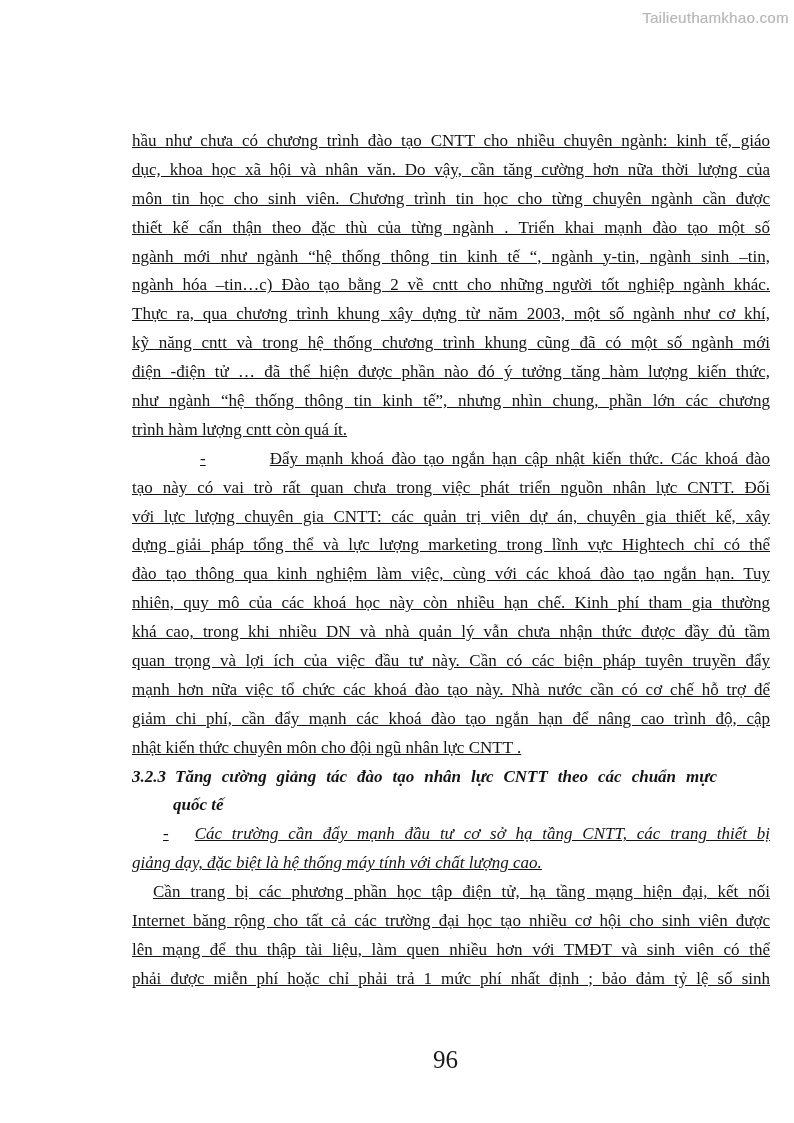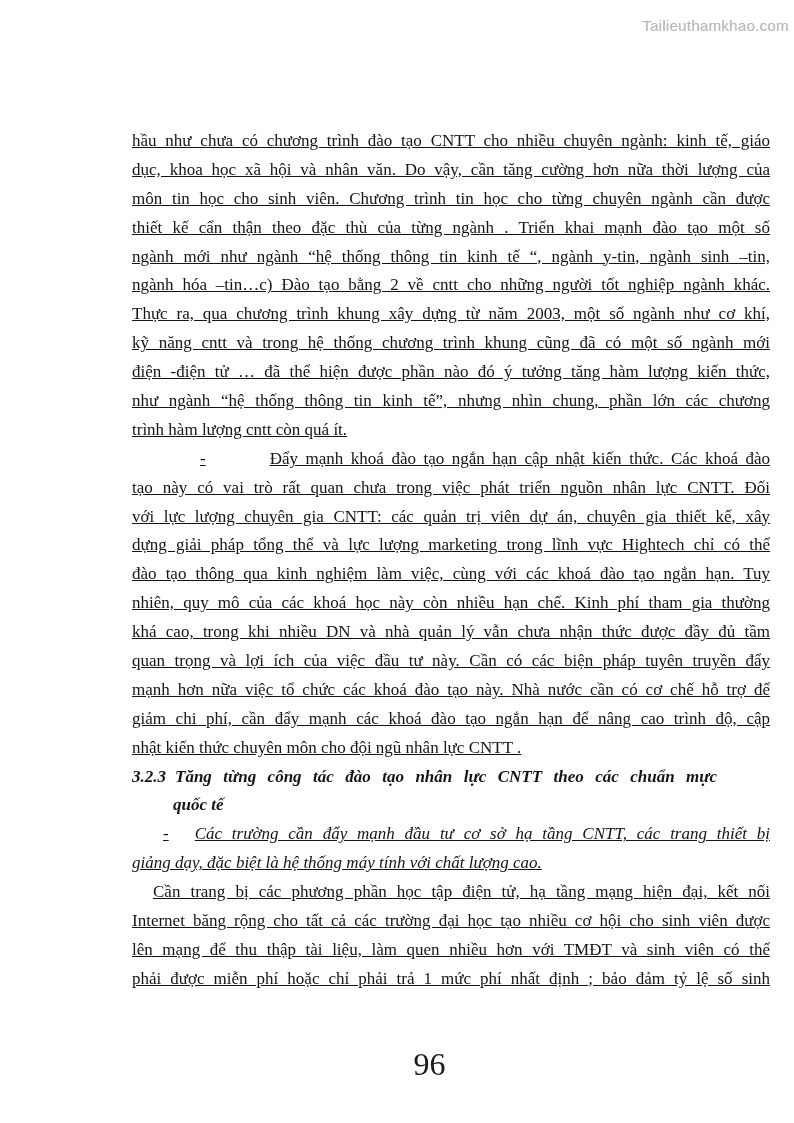--- a/index.html
+++ b/index.html
@@ -5,21 +5,21 @@
   html,body { margin:0; padding:0; background:#ffffff; }
   .page {
     position:relative;
     width:794px; height:1123px;
     background:#ffffff;
     overflow:hidden;
     font-family:"Liberation Serif","DejaVu Serif",serif;
     color:#141414;
   }
   .watermark {
-    position:absolute; top:17px; right:5px;
+    position:absolute; top:9px; right:5px;
     font-family:"Liberation Sans","DejaVu Sans",sans-serif;
     font-size:15px; letter-spacing:0.3px;
     color:#b7b7b7;
     text-shadow:1px 1px 0 #ffffff, -0.5px -0.5px 0 #d9d9d9;
   }
   .content {
     position:absolute; left:132px; top:127px; width:638px;
     font-size:17px;
   }
   .line {
@@ -39,22 +39,22 @@
   .heading { font-weight:bold; font-style:italic; margin:0; font-size:17px; }
   .head-line1 { display:flex; width:585px; height:28.9px; line-height:28.9px; overflow:hidden; }
   .head-num { flex:0 0 auto; }
   .head-text { flex:1 1 auto; margin-left:9px; text-align:justify; text-align-last:justify; }
   .head-line2 { padding-left:41px; height:28.9px; line-height:28.9px; text-align:left; text-align-last:left; }
   
   .ital { font-style:italic; }
   
   .findent { text-indent:21px; }
   .page-number {
-    position:absolute; top:1046px; left:132px; width:595px;
-    text-align:center; font-size:32px; color:#1a1a1a;
+    position:absolute; top:1046px; left:148px; width:595px;
+    text-align:center; font-size:25px; color:#1a1a1a;
   }
 </style>
 </head>
 <body>
 
 <div class="page">
 
   <div class="watermark">Tailieuthamkhao.com</div>
 
   <main class="content">
@@ -86,21 +86,21 @@
       <div class="line">khá cao, trong khi nhiều DN và nhà quản lý vẫn chưa nhận thức được đầy đủ tầm</div>
       <div class="line">quan trọng và lợi ích của việc đầu tư này. Cần có các biện pháp tuyên truyền đẩy</div>
       <div class="line">mạnh hơn nữa việc tổ chức các khoá đào tạo này. Nhà nước cần có cơ chế hỗ trợ để</div>
       <div class="line">giảm chi phí, cần đẩy mạnh các khoá đào tạo ngắn hạn để nâng cao trình độ, cập</div>
       <div class="line noj">nhật kiến thức chuyên môn cho đội ngũ nhân lực CNTT .</div>
     </section>
 
     <h3 class="heading">
       <div class="head-line1">
         <span class="head-num">3.2.3</span>
-        <span class="head-text">Tăng từng công tác đào tạo nhân lực CNTT theo các chuẩn mực</span>
+        <span class="head-text">Tăng cường giảng tác đào tạo nhân lực CNTT theo các chuẩn mực</span>
       </div>
       <div class="head-line2">quốc tế</div>
     </h3>
 
     <section class="ital">
       <div class="line bullet-line b2">
         <span class="dash">-</span>
         <span class="btext">Các trường cần đẩy mạnh đầu tư cơ sở hạ tầng CNTT, các trang thiết bị</span>
       </div>
       <div class="line noj">giảng dạy, đặc biệt là hệ thống máy tính với chất lượng cao.</div>

